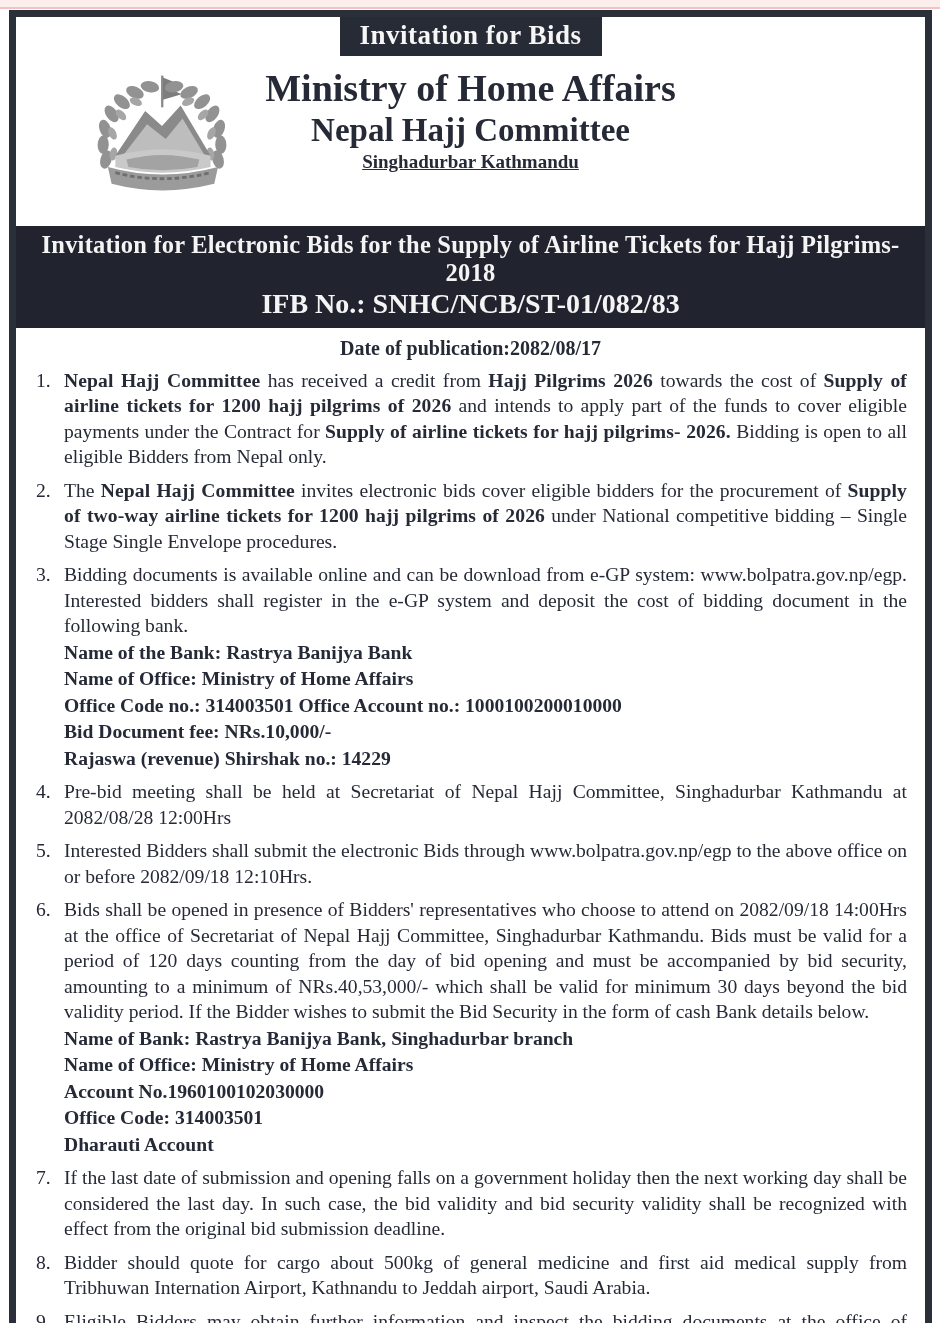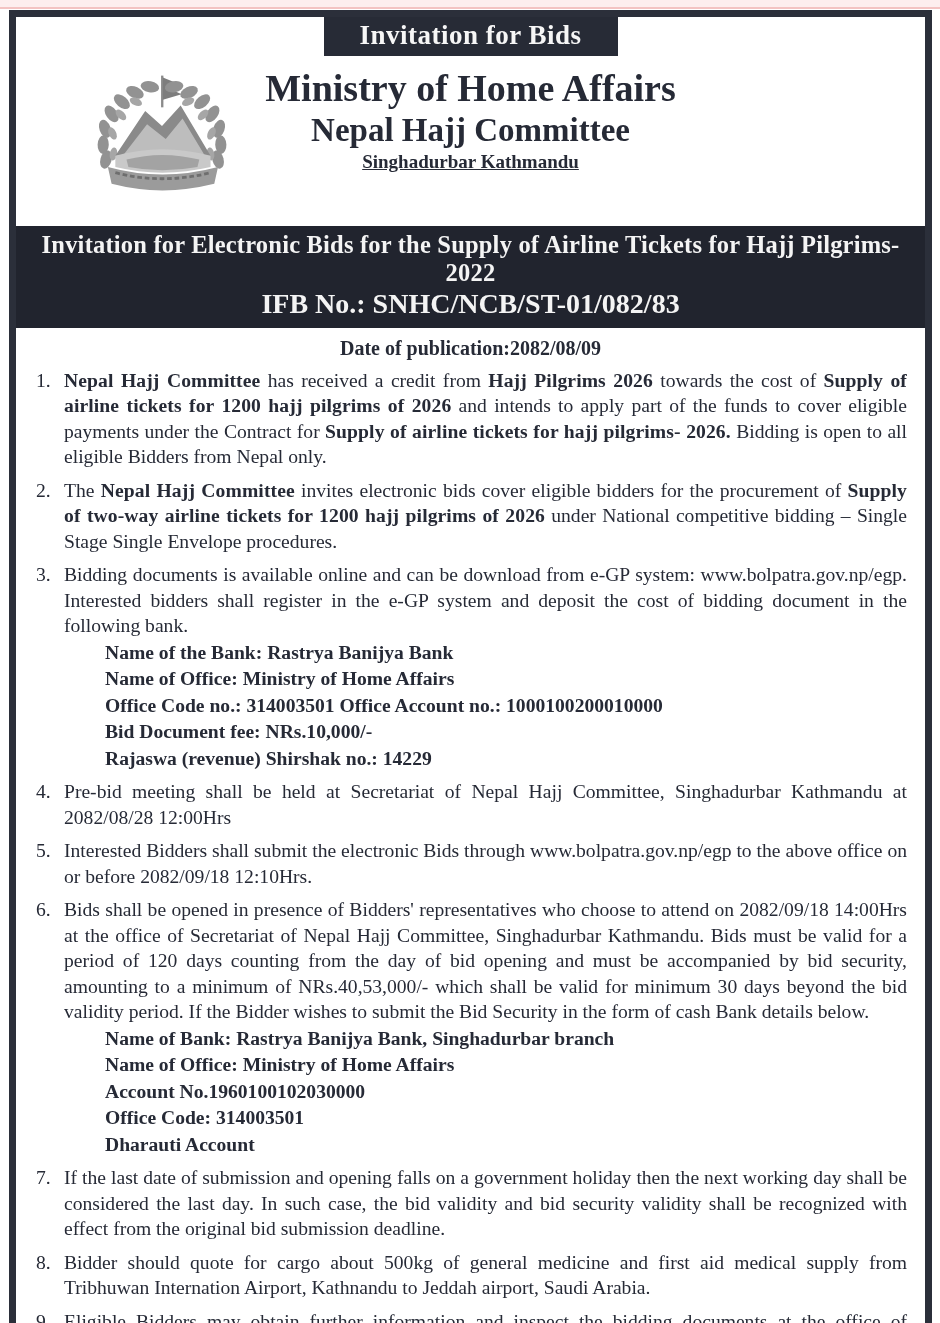--- a/index.html
+++ b/index.html
@@ -17,21 +17,21 @@
   }
   .doc {
     margin: 1px 8px 2px 9px;
     border: 7px solid #2b2f3a;
     background: #ffffff;
     padding: 0 18px 10px 18px;
     position: relative;
   }
   
   .ifb-banner {
-    width: 294px;
+    width: 262px;
     margin: 0 auto;
     background: #272b36;
     color: #f6f6f6;
     text-align: center;
     font-weight: bold;
     font-size: 27px;
     padding: 3px 0 5px 0;
     letter-spacing: 0.5px;
   }
   .header-row { position: relative; min-height: 160px; }
@@ -71,21 +71,21 @@
     padding-left: 30px;
     margin-bottom: 8px;
     text-align: justify;
   }
   .notice-item .num {
     position: absolute;
     left: 2px;
     top: 0;
   }
   .notice-item b { letter-spacing: 0.1px; }
-  .sub-line { font-weight: bold; text-align: left; margin-top: 1px; margin-left: 41px; }
+  .sub-line { font-weight: bold; text-align: left; margin-top: 1px; }
 </style>
 </head>
 <body>
 
 <div class="top-strip"></div>
 
 <div class="doc">
 
   <div class="ifb-banner">
     <span>Invitation for Bids</span>
@@ -136,25 +136,25 @@
       <path d="M50 110 Q100 123 152 110" stroke="#6e6e6e" stroke-width="3" fill="none" stroke-dasharray="5 3"></path>
     </svg>
     <div class="head-center">
       <div class="h-min">Ministry of Home Affairs</div>
       <div class="h-com">Nepal Hajj Committee</div>
       <div class="h-addr">Singhadurbar Kathmandu</div>
     </div>
   </div>
 
   <div class="title-banner">
-    <div class="tb-line1">Invitation for Electronic Bids for the Supply of Airline Tickets for Hajj Pilgrims- 2022</div>
+    <div class="tb-line1">Invitation for Electronic Bids for the Supply of Airline Tickets for Hajj Pilgrims- 2018</div>
     <div class="tb-line2">IFB No.: SNHC/NCB/ST-01/082/83</div>
   </div>
 
-  <div class="pub-date">Date of publication:2082/08/09</div>
+  <div class="pub-date">Date of publication:2082/08/17</div>
 
   <div class="notice-list" id="notice-list">
       <div class="notice-item"><span class="num">1.</span><span><b>Nepal Hajj Committee</b><span> has received a credit from </span><b>Hajj Pilgrims 2026</b><span> towards the cost of </span><b>Supply of airline tickets for 1200 hajj pilgrims of 2026</b><span> and intends to apply part of the funds to cover eligible payments under the Contract for </span><b>Supply of airline tickets for hajj pilgrims- 2026.</b><span> Bidding is open to all eligible Bidders from Nepal only.</span></span></div>
       <div class="notice-item"><span class="num">2.</span><span><span>The </span><b>Nepal Hajj Committee</b><span> invites electronic bids cover eligible bidders for the procurement of </span><b>Supply of two-way airline tickets for 1200 hajj pilgrims of 2026</b><span> under National competitive bidding – Single Stage Single Envelope procedures.</span></span></div>
       <div class="notice-item"><span class="num">3.</span><span><span>Bidding documents is available online and can be download from e-GP system: www.bolpatra.gov.np/egp. Interested bidders shall register in the e-GP system and deposit the cost of bidding document in the following bank.</span></span><div class="sub-line">Name of the Bank: Rastrya Banijya Bank</div><div class="sub-line">Name of Office: Ministry of Home Affairs</div><div class="sub-line">Office Code no.: 314003501 Office Account no.: 1000100200010000</div><div class="sub-line">Bid Document fee: NRs.10,000/-</div><div class="sub-line">Rajaswa (revenue) Shirshak no.: 14229</div></div>
       <div class="notice-item"><span class="num">4.</span><span><span>Pre-bid meeting shall be held at Secretariat of Nepal Hajj Committee, Singhadurbar Kathmandu at 2082/08/28 12:00Hrs</span></span></div>
       <div class="notice-item"><span class="num">5.</span><span><span>Interested Bidders shall submit the electronic Bids through www.bolpatra.gov.np/egp to the above office on or before 2082/09/18 12:10Hrs.</span></span></div>
       <div class="notice-item"><span class="num">6.</span><span><span>Bids shall be opened in presence of Bidders' representatives who choose to attend on 2082/09/18 14:00Hrs at the office of Secretariat of Nepal Hajj Committee, Singhadurbar Kathmandu. Bids must be valid for a period of 120 days counting from the day of bid opening and must be accompanied by bid security, amounting to a minimum of NRs.40,53,000/- which shall be valid for minimum 30 days beyond the bid validity period. If the Bidder wishes to submit the Bid Security in the form of cash Bank details below.</span></span><div class="sub-line">Name of Bank: Rastrya Banijya Bank, Singhadurbar branch</div><div class="sub-line">Name of Office: Ministry of Home Affairs</div><div class="sub-line">Account No.1960100102030000</div><div class="sub-line">Office Code: 314003501</div><div class="sub-line">Dharauti Account</div></div>
       <div class="notice-item"><span class="num">7.</span><span><span>If the last date of submission and opening falls on a government holiday then the next working day shall be considered the last day. In such case, the bid validity and bid security validity shall be recognized with effect from the original bid submission deadline.</span></span></div>
       <div class="notice-item"><span class="num">8.</span><span><span>Bidder should quote for cargo about 500kg of general medicine and first aid medical supply from Tribhuwan Internation Airport, Kathnandu to Jeddah airport, Saudi Arabia.</span></span></div>

